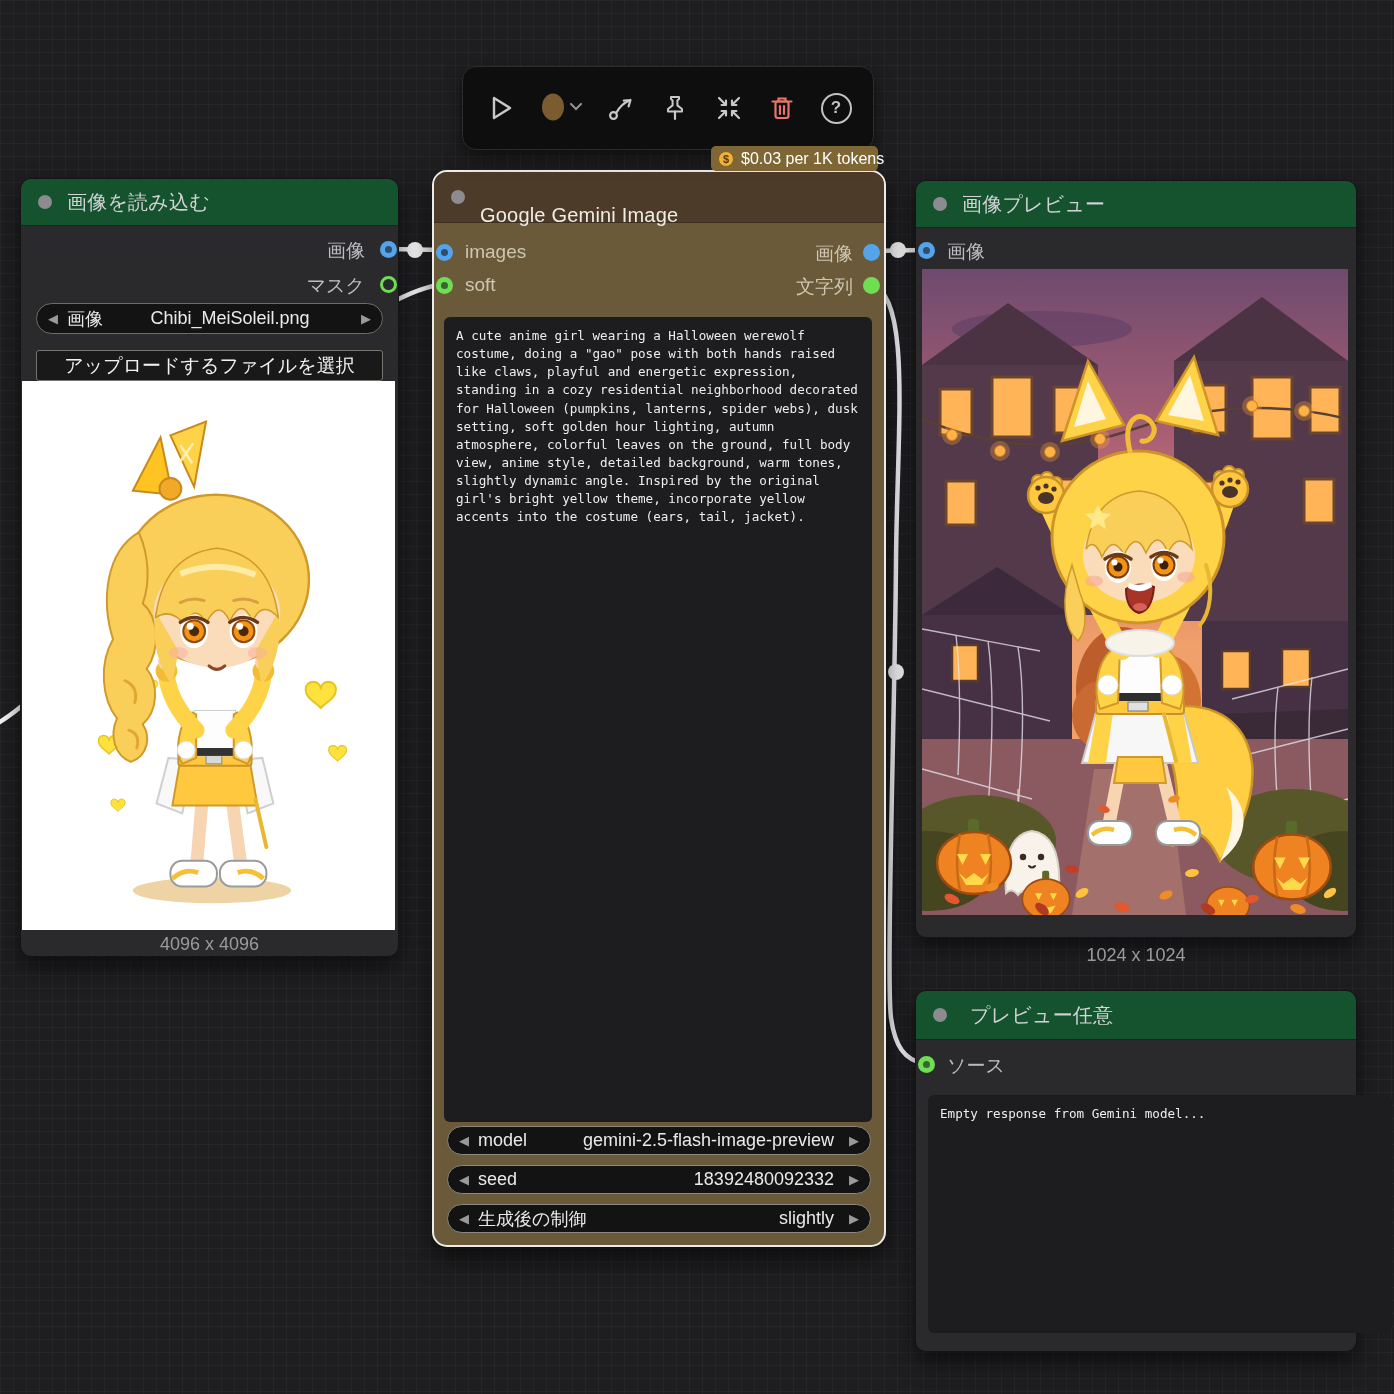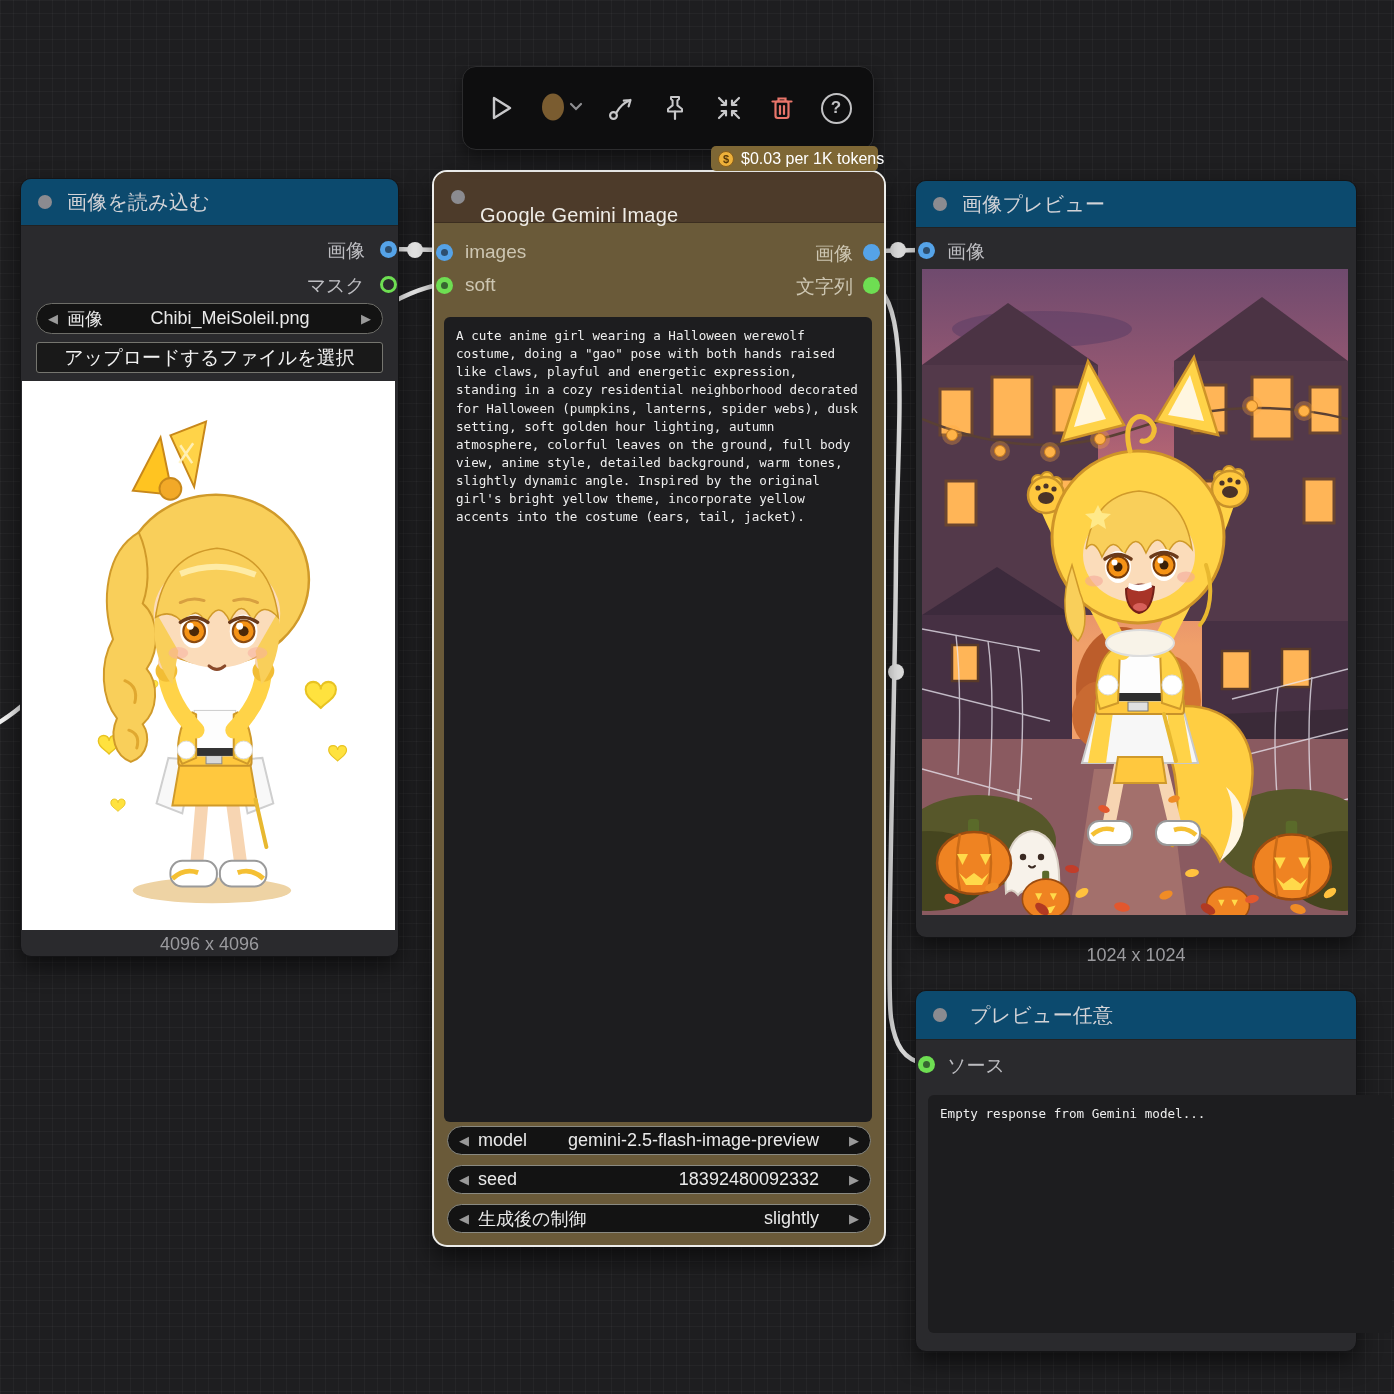--- a/index.html
+++ b/index.html
@@ -8,45 +8,45 @@
     font-family:"Liberation Sans",sans-serif;
     background:
       linear-gradient(rgba(255,255,255,0.030) 1px, transparent 1px) 0 0/13px 13px,
       linear-gradient(90deg, rgba(255,255,255,0.030) 1px, transparent 1px) 0 0/13px 13px,
       #1e1e20;
   }
   .wires{position:absolute;left:0;top:0;z-index:1;}
   
   .node{position:absolute;background:#2a2a2d;border:1px solid #141416;border-radius:11px;
         box-shadow:0 10px 22px rgba(0,0,0,.55);z-index:2;}
-  .node-header{position:absolute;left:0;right:0;top:0;background:#0c4a6e;
+  .node-header{position:absolute;left:0;right:0;top:0;background:#14532d;
         border-radius:10px 10px 0 0;display:flex;align-items:center;gap:15px;padding:0 17px;
         border-bottom:1px solid #222;}
   .header-dot{width:14px;height:14px;border-radius:50%;background:#8b8b90;flex:0 0 auto;}
   .node-title{color:#d3d3d7;font-size:20px;letter-spacing:.2px;white-space:nowrap;}
   .gemini{background:#6a5a39;border:2px solid #ececea;border-radius:15px;
         box-shadow:0 12px 26px rgba(0,0,0,.6);}
   .gemini .node-header{background:#4d3b2a;border-radius:13px 13px 0 0;border-bottom:1px solid #3c2e20;}
   .gemini .node-title{color:#efece6;margin-top:36px;}
   .port{position:absolute;width:17px;height:17px;border-radius:50%;box-sizing:border-box;z-index:3;}
   .port.blue{background:#55a3e8;}
   .port.green{background:#6ede52;}
   .port.hollow{background:transparent;border:3.5px solid #6ede52;}
   .port.inner::after{content:"";position:absolute;left:5px;top:5px;width:7px;height:7px;
         border-radius:50%;background:rgba(18,22,28,.6);}
   .port-label{position:absolute;color:#bdbdc1;font-size:19px;white-space:nowrap;}
   .pill{position:absolute;background:#131313;border:1px solid #6d6d68;border-radius:16px;
         display:flex;align-items:center;padding:0 11px;color:#eaeaea;font-size:18px;box-sizing:border-box;}
   .pill .arrow{color:#9a9a9a;font-size:13px;flex:0 0 auto;}
   .pill .w-label{margin-left:9px;white-space:nowrap;}
-  .pill .w-value{flex:1;text-align:right;margin-right:30px;white-space:nowrap;overflow:hidden;}
+  .pill .w-value{flex:1;text-align:right;margin-right:15px;white-space:nowrap;overflow:hidden;}
   .pill .w-value.center{text-align:center;margin-right:4px;}
   .upload-btn{position:absolute;background:#191919;border:1px solid #75756f;border-radius:3px;
         color:#f2f2f2;font-size:19px;display:flex;align-items:center;justify-content:center;
-        box-sizing:border-box;}
+        box-sizing:border-box;margin-top:8px;}
   .mono-box{position:absolute;background:#1d1d1f;border-radius:6px;color:#eeeeee;
         font-family:"DejaVu Sans Mono",monospace;font-size:12.6px;line-height:1.44;
         padding:10px 12px;white-space:pre-wrap;overflow:hidden;box-sizing:border-box;}
   .dims{position:absolute;left:0;right:0;text-align:center;color:#9b9b9f;font-size:18px;}
   .img-frame{position:absolute;overflow:hidden;}
   
   .toolbar{position:absolute;left:462px;top:66px;width:390px;height:82px;background:#0e0e0f;
         border:1px solid #2c2c2e;border-radius:14px;display:flex;align-items:center;
         justify-content:space-around;padding:0 10px;z-index:5;box-shadow:0 8px 18px rgba(0,0,0,.5);}
   .tb-icon{display:flex;align-items:center;justify-content:center;width:36px;height:36px;}

